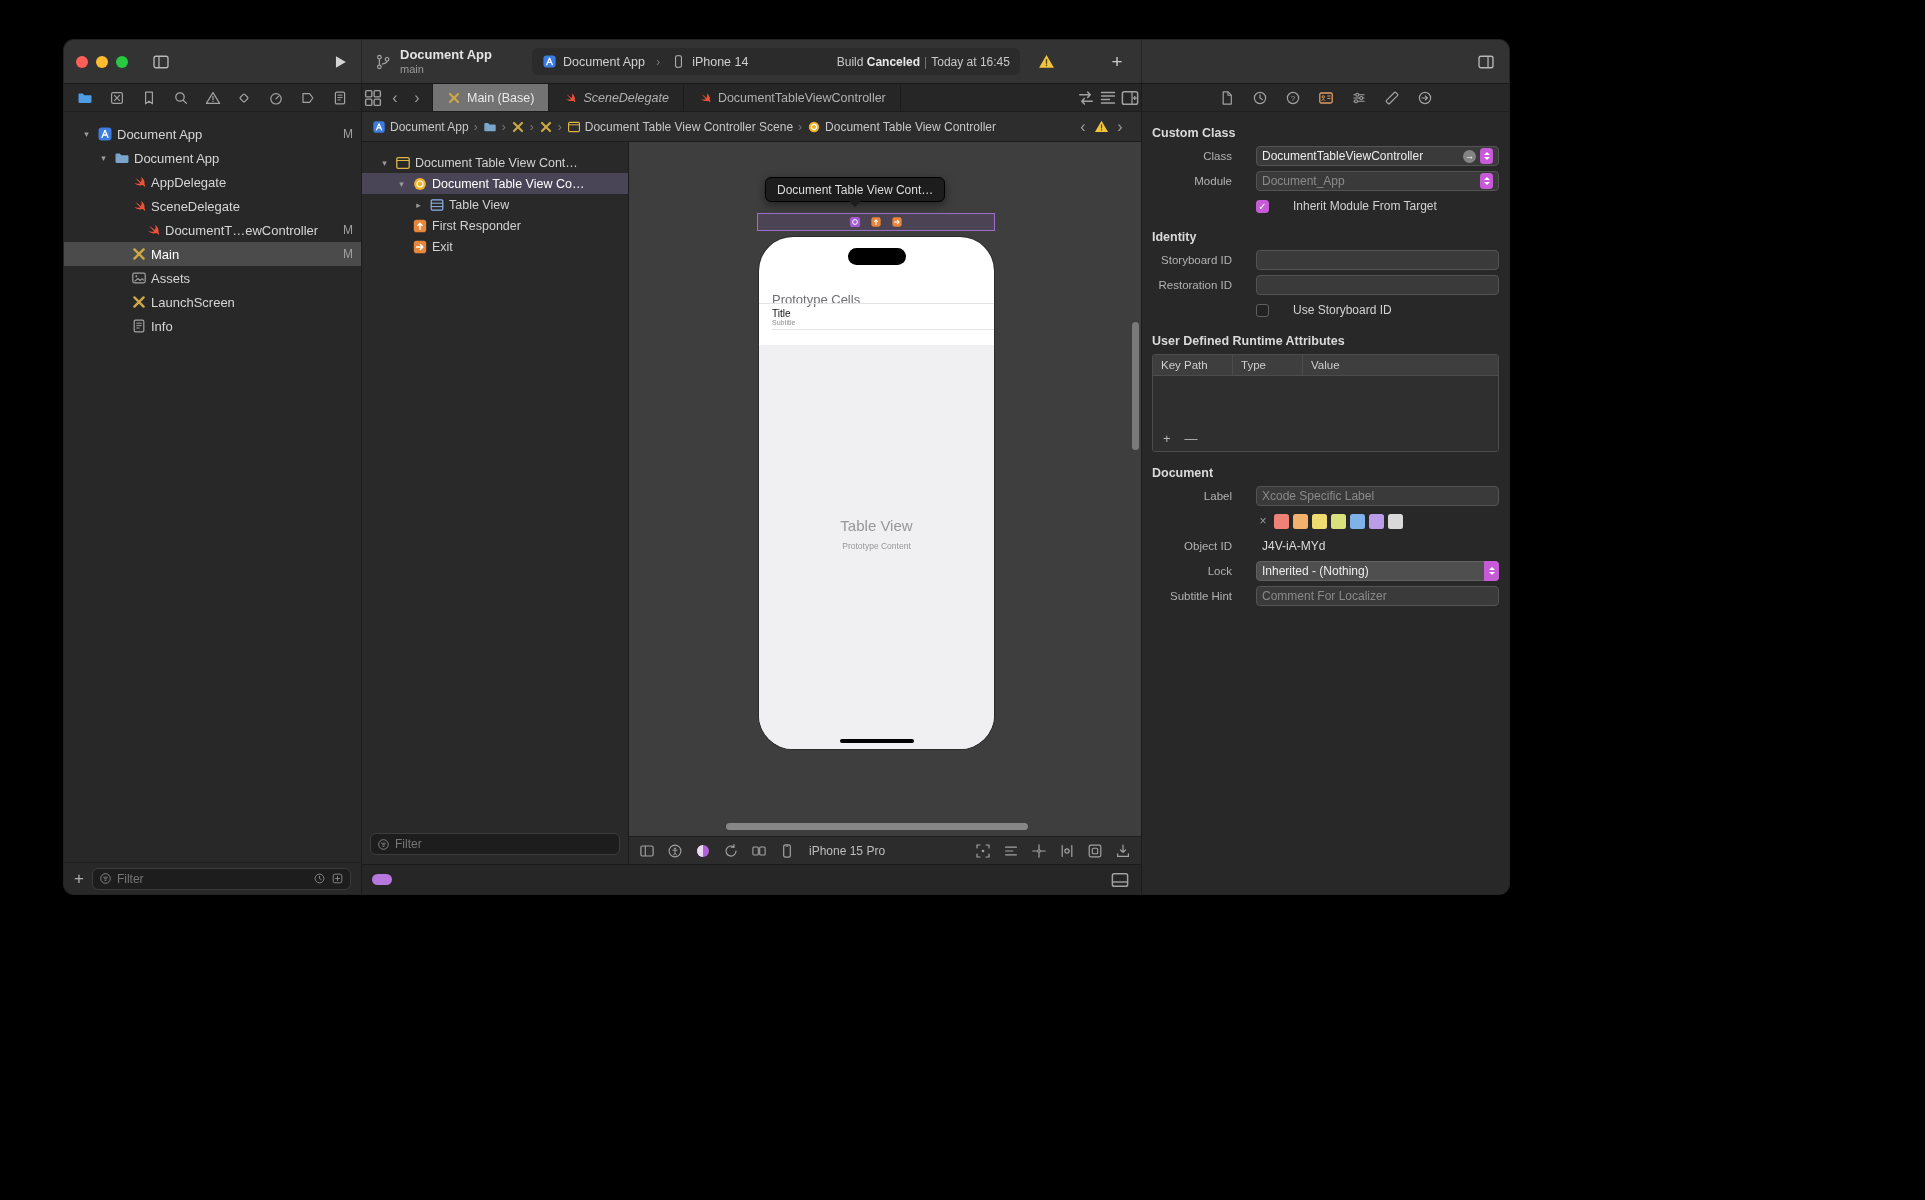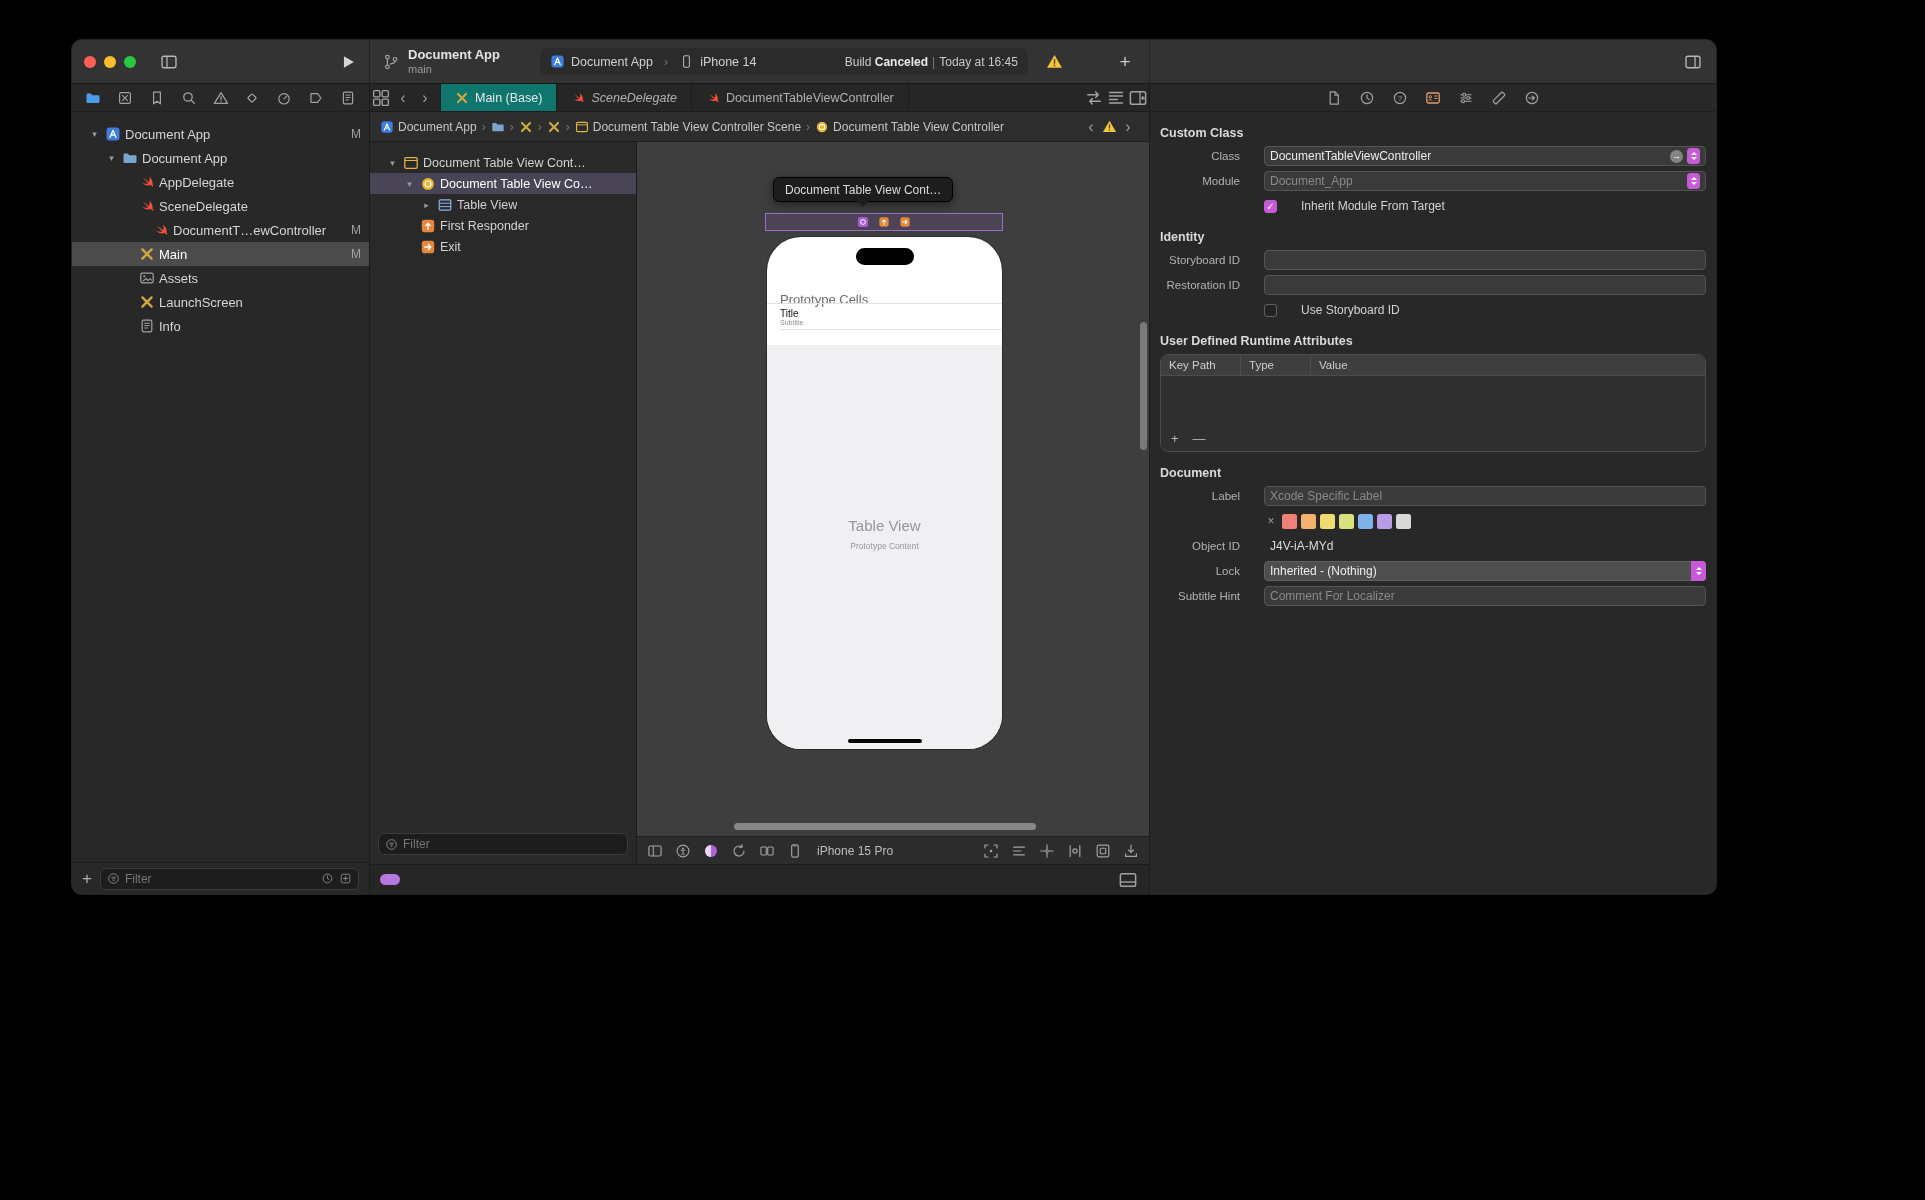--- a/index.html
+++ b/index.html
@@ -1,17 +1,17 @@
 <!DOCTYPE html>
 <html><head>
 <meta charset="utf-8">
 <style>
   *{margin:0;padding:0;box-sizing:border-box}
   html,body{width:1925px;height:1200px;background:#000;font-family:"Liberation Sans","DejaVu Sans",sans-serif;overflow:hidden}
-  .window{position:absolute;left:72px;top:40px;width:1644px;height:854px;background:#292929;border-radius:10px;overflow:hidden;display:flex;flex-direction:column;box-shadow:0 0 0 1px rgba(255,255,255,.14),0 24px 60px rgba(0,0,0,.6)}
+  .window{position:absolute;left:64px;top:40px;width:1445px;height:854px;background:#292929;border-radius:10px;overflow:hidden;display:flex;flex-direction:column;box-shadow:0 0 0 1px rgba(255,255,255,.14),0 24px 60px rgba(0,0,0,.6)}
   .spacer{flex:1}
   .ic{flex:0 0 16px;width:16px;height:16px;display:block}
   .ic svg,.stripbtn svg,.cbtn svg,.dockic svg,.tbicon svg{width:100%;height:100%;display:block}
   
   .toolbar{flex:0 0 44px;display:flex;background:#333;border-bottom:1px solid #191919}
   .tb-left{flex:0 0 298px;display:flex;align-items:center;padding:0 12px;border-right:1px solid #242424}
   .traffic{display:flex;gap:8px;margin-right:24px}
   .tl{width:12px;height:12px;border-radius:50%}
   .tl.red{background:#ff5f57}.tl.yel{background:#febc2e}.tl.grn{background:#28c840}
   .tbicon{width:18px;height:18px;display:flex;align-items:center;justify-content:center;color:#c9c9c9}
@@ -46,21 +46,21 @@
   .filter .ic{flex:0 0 13px;width:13px;height:13px}
   .filter input{flex:1;min-width:0;background:transparent;border:none;outline:none;color:#ddd;font-size:12px;font-family:inherit}
   .filter input::placeholder{color:#767676}
   
   .editor{flex:0 0 780px;display:flex;flex-direction:column;min-width:0;background:#2b2b2b;border-right:1px solid #1b1b1b}
   .tabstrip{flex:0 0 28px;background:#262626;border-bottom:1px solid #1c1c1c;display:flex;align-items:stretch}
   .tabstrip .stripbtn{align-self:center}
   .tabs{display:flex;align-items:stretch;margin-left:4px}
   .tab{display:flex;align-items:center;gap:6px;padding:0 14px;border-right:1px solid #1c1c1c;font-size:12.5px;color:#b0b0b0;white-space:nowrap}
   .tab:first-child{border-left:1px solid #1c1c1c}
-  .tab.sel{background:#0f766e;color:#e9e9e9}
+  .tab.sel{background:#737373;color:#e9e9e9}
   .tab.ital .tlabel{font-style:italic}
   .tab .ic{flex:0 0 14px;width:14px;height:14px}
   .jumpbar{flex:0 0 30px;background:#2d2d2d;border-bottom:1px solid #1c1c1c;display:flex;align-items:center;padding:0 10px;font-size:12px;color:#c6c6c6;min-width:0}
   .jumpitems{display:flex;align-items:center;min-width:0}
   .jitem{display:flex;align-items:center;gap:4px}
   .jitem .ic{flex:0 0 14px;width:14px;height:14px}
   .jsep{color:#787878;margin:0 5px}
   .jlabel{white-space:nowrap}
   .jumpbar .tbwarn{margin:0;width:15px;height:15px}
   .edcontent{flex:1;display:flex;min-height:0}
@@ -110,21 +110,21 @@
   .jumpbtn{margin-left:auto;flex:0 0 13px;width:13px;height:13px;border-radius:50%;background:#848484;color:#fff;font-size:9px;line-height:13px;text-align:center}
   .stepper{flex:0 0 13px;width:13px;height:16px;background:#c75ad6;border-radius:3.5px;display:flex;flex-direction:column;align-items:center;justify-content:center;gap:1.5px}
   .stepper.ml{margin-left:auto}
   .stepper i{display:block;width:0;height:0;border-left:3.2px solid transparent;border-right:3.2px solid transparent}
   .stepper .up{border-bottom:3.8px solid #fff}
   .stepper .dn{border-top:3.8px solid #fff}
   .cb{flex:0 0 13px;width:13px;height:13px;border-radius:3px;background:#222;border:1px solid #606060;font-size:10px;line-height:11px;text-align:center;color:transparent}
   .cb.on{background:#c75ad6;border-color:#c75ad6;color:#fff}
   .cb.on::before{content:"✓"}
   .cblabel{color:#d2d2d2;font-size:12px;white-space:nowrap}
-  .rtable{margin:6px 10px;border:1px solid #4c4c4c;border-radius:8px;overflow:hidden}
+  .rtable{margin:6px 10px;border:1px solid #4c4c4c;border-radius:3px;overflow:hidden}
   .rt-head{display:flex;background:#3e3e3e;height:21px;align-items:stretch;border-bottom:1px solid #4c4c4c}
   .rt-col{padding-left:8px;font-size:11.5px;color:#cfcfcf;line-height:21px}
   .rt-col.c0{flex:0 0 80px;border-right:1px solid #4c4c4c}
   .rt-col.c1{flex:0 0 70px;border-right:1px solid #4c4c4c}
   .rt-col.c2{flex:1}
   .rt-body{height:54px;background:#2f2f2f}
   .rt-foot{display:flex;gap:14px;padding:1px 10px 5px;background:#2f2f2f;color:#b8b8b8}
   .rt-btn{font-size:13px}
   .swatches{display:flex;gap:4px;align-items:center}
   .swx{color:#9a9a9a;font-size:12px;width:14px;text-align:center}

